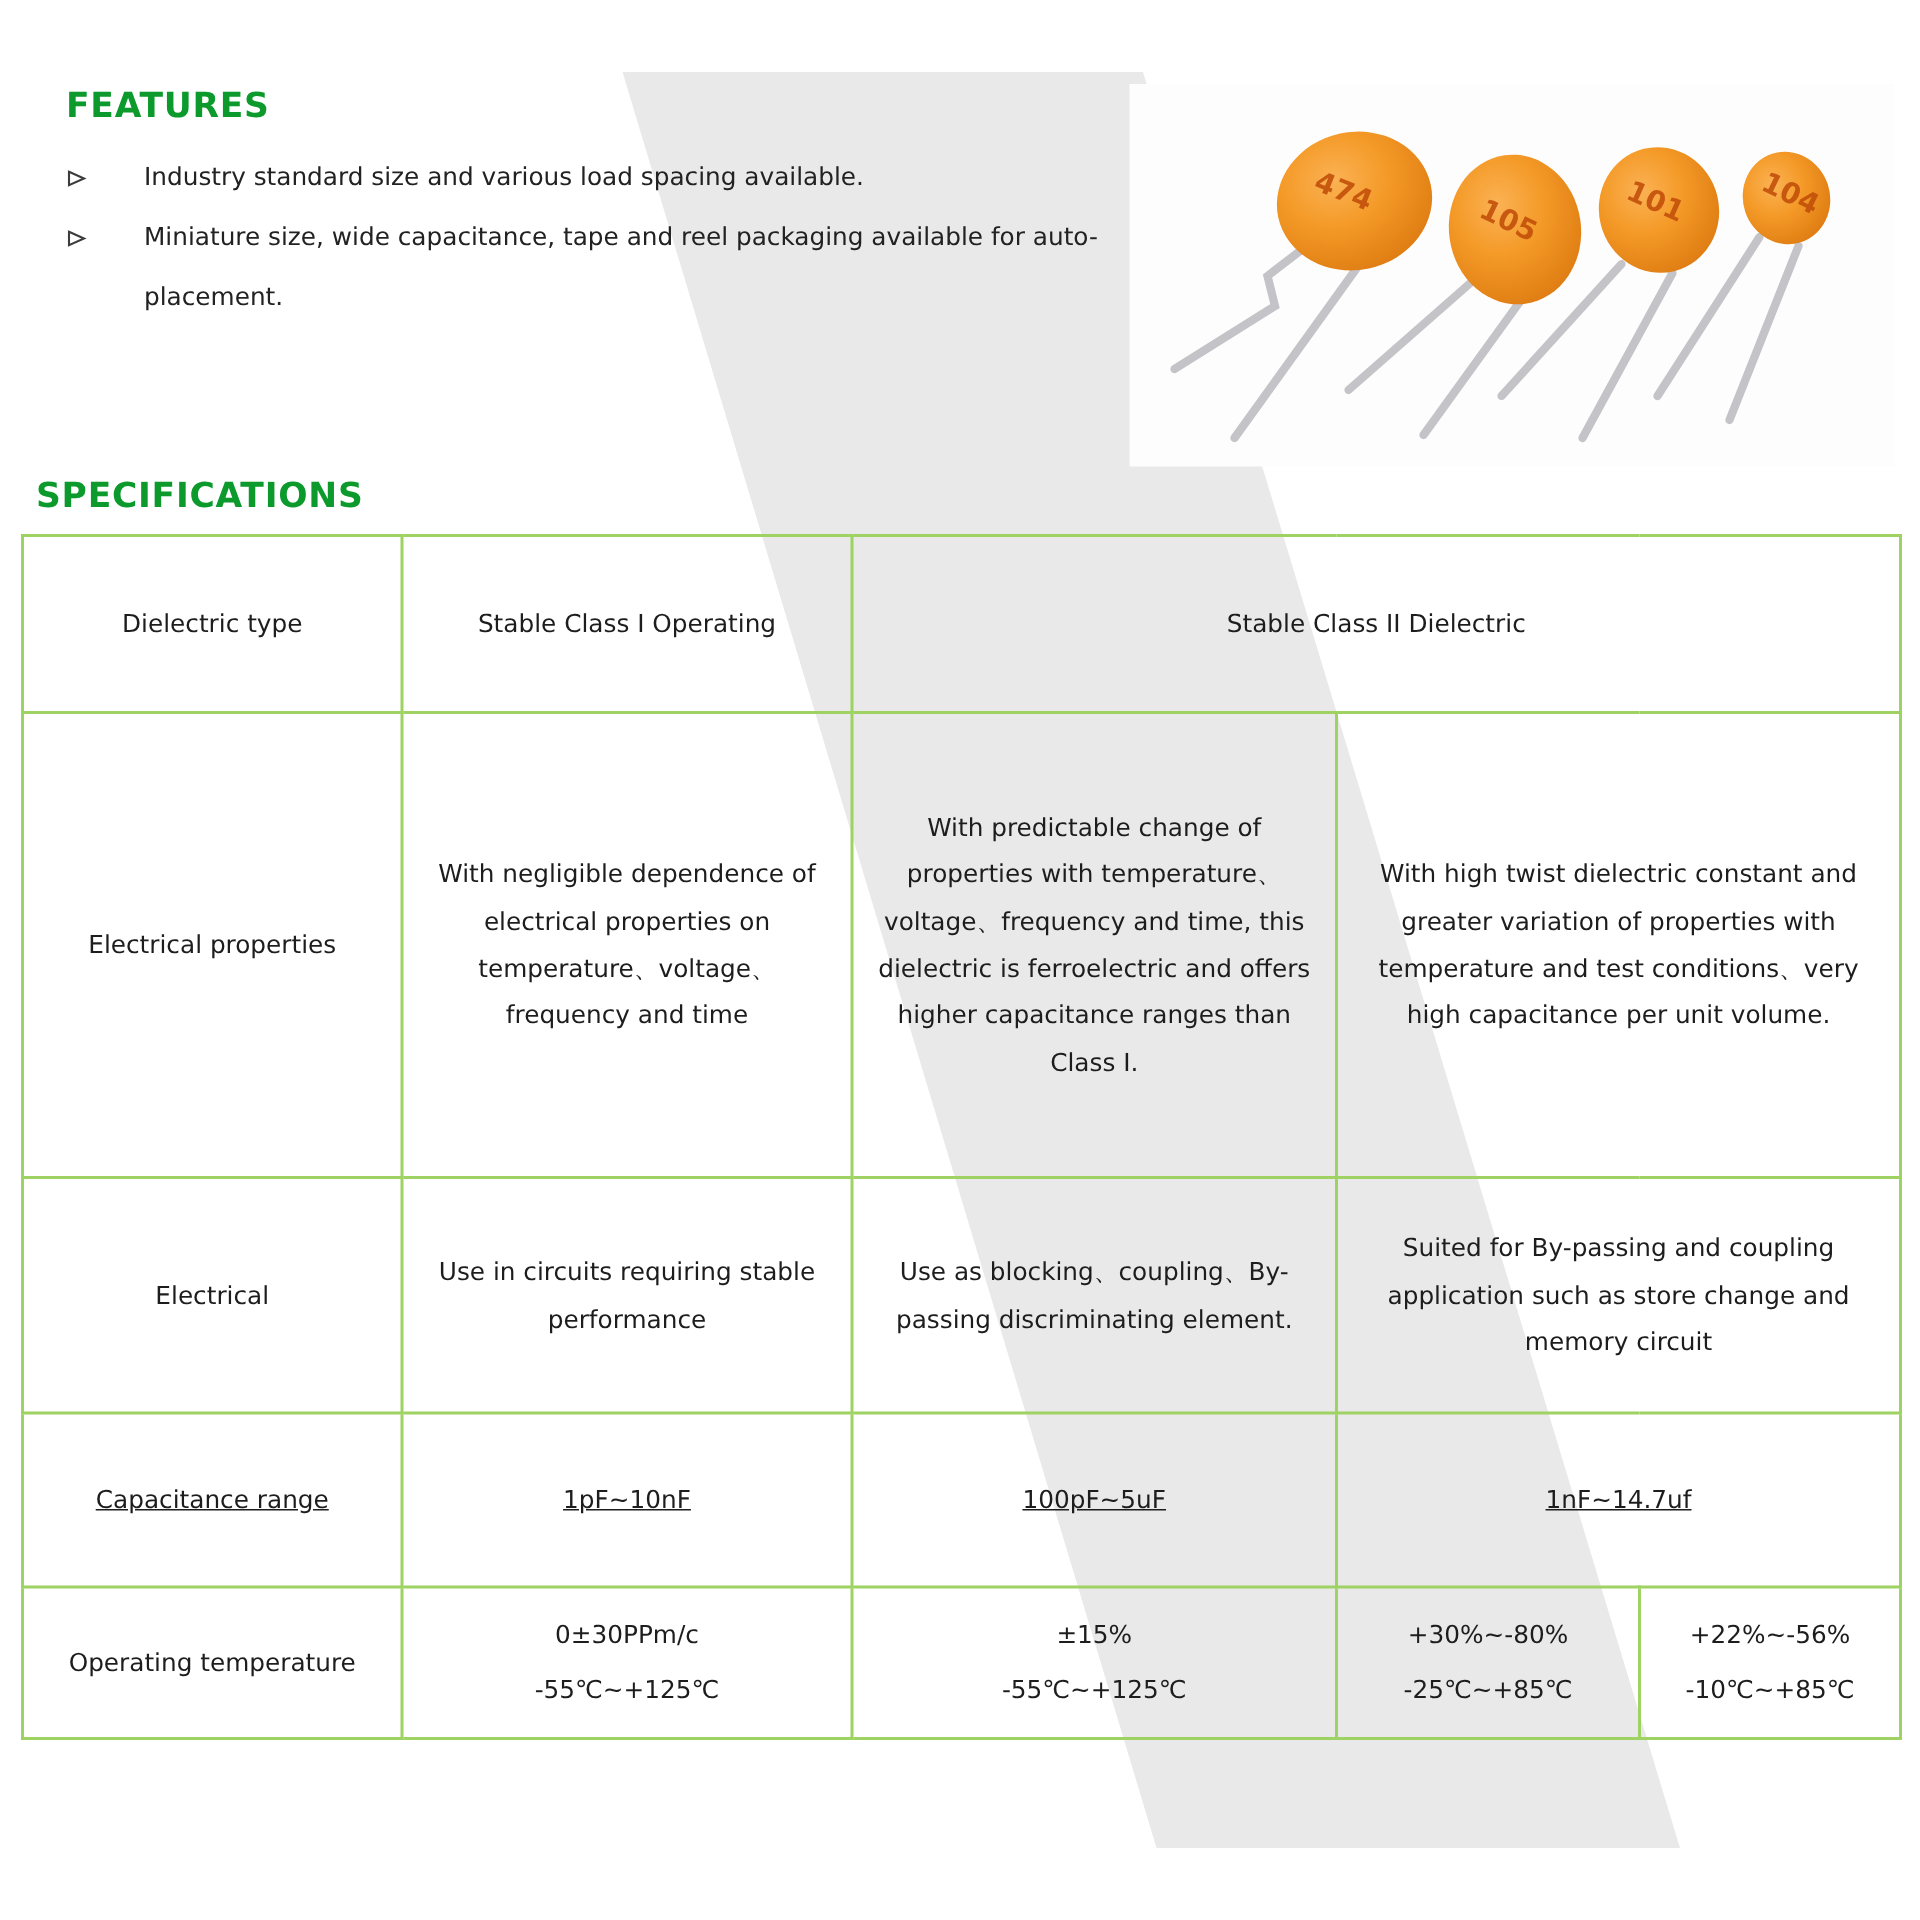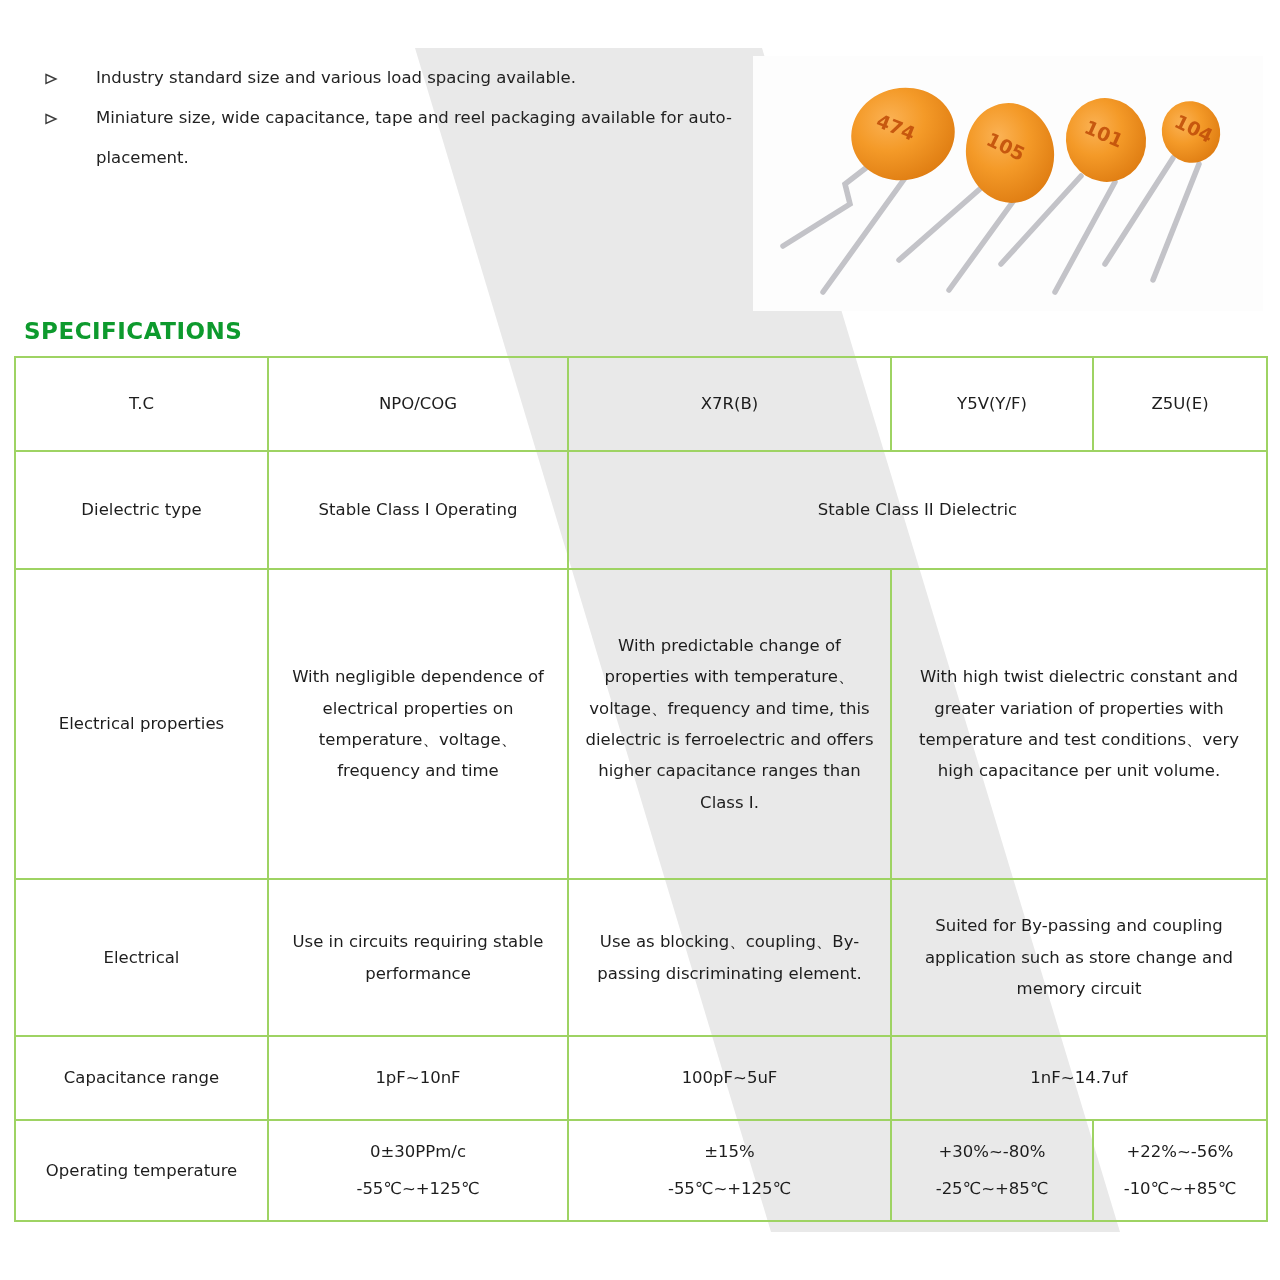--- a/index.html
+++ b/index.html
@@ -33,32 +33,33 @@
 
   table.spec { position:absolute; left:14px; top:356px; width:1252px;
                border-collapse:collapse; table-layout:fixed; z-index:1; }
   table.spec td, table.spec th { border:2px solid #9ed363; background:transparent;
                text-align:center; vertical-align:middle; font-weight:normal;
                font-size:16.5px; line-height:1.9; padding:4px 12px; color:#1d1d1d; }
   tr.r-header  { height:94px; }
   tr.r-dielectric { height:118px; }
   tr.r-electrical { height:310px; }
   tr.r-application { height:157px; }
-  tr.r-capacitance { height:84px; }
+  tr.r-capacitance { height:116px;text-decoration:underline; }
   tr.r-operating { height:101px; }
   td .line { line-height:2.2; }
 </style>
 </head>
 <body>
 
 <div class="page">
 
   <div class="watermark"></div>
 
   <section class="features layer">
+    <h2 class="sec-heading">FEATURES</h2>
 
 
     <div class="feature-item">
       <span class="arrow-bullet">
         <svg viewBox="0 0 14 14" width="14" height="14">
             <path d="M2 2.5 L12 7 L2 11.5 Z" fill="none" stroke="#3c3c3c" stroke-width="1.4"></path>
           </svg>
       </span>
       <p>Industry standard size and various load spacing available.</p>
     </div>
@@ -113,27 +114,20 @@
   <table class="spec">
     <colgroup>
       <col style="width:253px">
         <col style="width:300px">
         <col style="width:323px">
       <col style="width:202px">
         <col style="width:174px">
     </colgroup>
 
     <tbody>
-        <tr class="r-header">
-      <th>T.C</th>
-      <th>NPO/COG</th>
-      <th>X7R(B)</th>
-      <th>Y5V(Y/F)</th>
-      <th>Z5U(E)</th>
-    </tr>
 
     <tr class="r-dielectric">
       <td>Dielectric type</td>
       <td>Stable Class I Operating</td>
       <td colspan="3">Stable Class II Dielectric</td>
     </tr>
 
     <tr class="r-electrical">
       <td>Electrical properties</td>
       <td>With negligible dependence of electrical properties on temperature、voltage、frequency and time</td>

